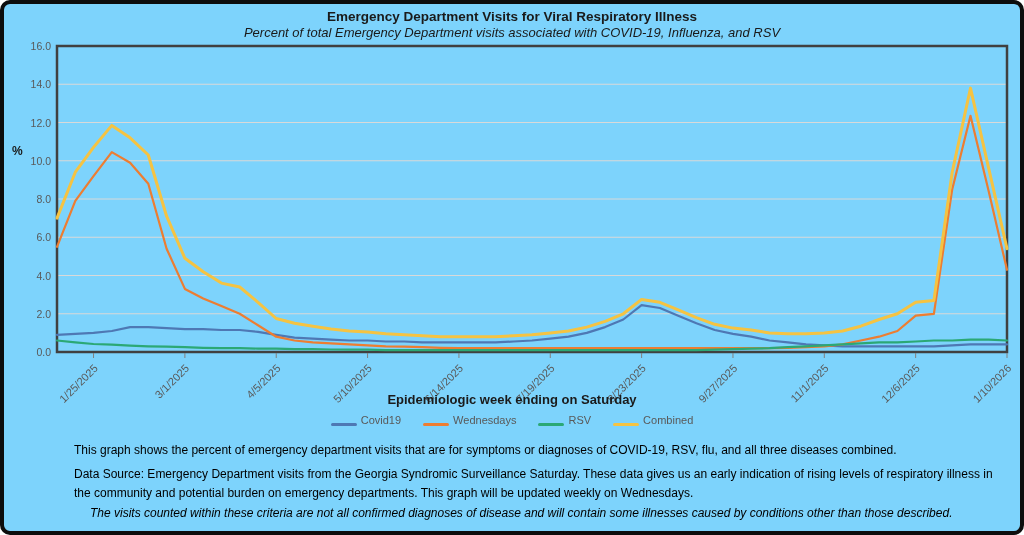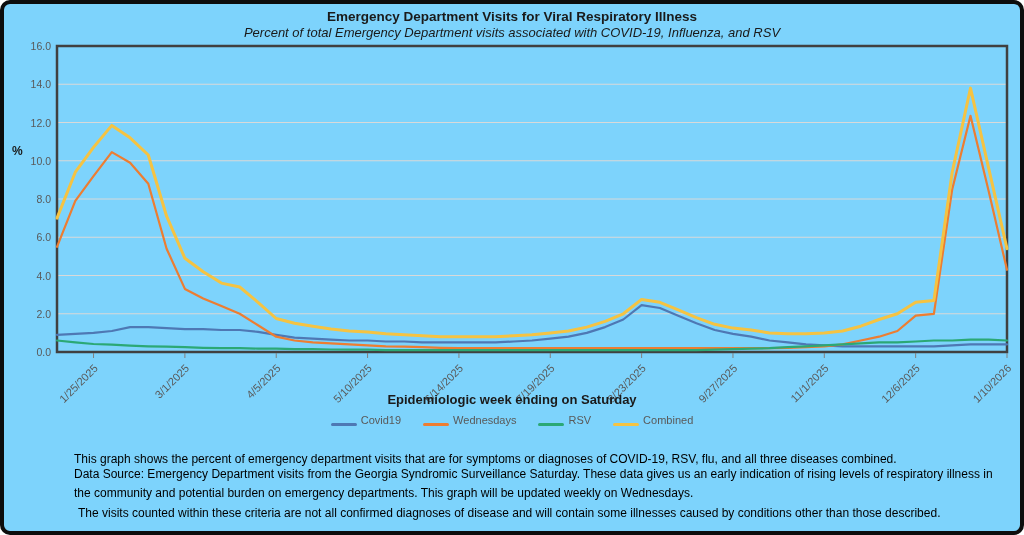--- a/index.html
+++ b/index.html
@@ -10,23 +10,23 @@
   .y-unit{position:absolute;top:140px;left:8px;font-size:12px;font-weight:700;color:#1a1a1a;}
   svg#chart-svg{position:absolute;top:0;left:0;}
   svg#chart-svg text{font-family:"Liberation Sans",sans-serif;}
   .x-axis-title{position:absolute;top:388px;left:0;width:100%;text-align:center;font-size:13px;font-weight:700;color:#1a1a1a;}
   .legend{position:absolute;top:410px;left:0;width:100%;display:flex;justify-content:center;align-items:center;gap:22px;}
   .legend-item{display:flex;align-items:flex-end;gap:4px;}
   .legend-swatch{display:inline-block;width:26px;height:3px;border-radius:2px;}
   .legend-label{font-size:11px;color:#595959;}
   .notes{position:absolute;left:70px;top:434px;width:925px;color:#000;}
   .notes p{margin:0;font-size:12px;line-height:1.55;}
-  .note-1{position:absolute;top:12px;left:0;width:925px;}
+  .note-1{position:absolute;top:3px;left:0;width:925px;}
   .note-2{position:absolute;top:27px;left:0;width:920px;}
-  .note-3{position:absolute;top:66px;left:4px;width:925px;}
+  .note-3{position:absolute;top:66px;left:16px;width:925px;font-style:italic;}
 </style>
 </head>
 <body>
 
 <div class="figure">
   <div class="chart-title">Emergency Department Visits for Viral Respiratory Illness</div>
   <div class="chart-subtitle">Percent of total Emergency Department visits associated with COVID-19, Influenza, and RSV</div>
   <div class="y-unit">%</div>
 
   <svg id="chart-svg" width="1024" height="535">

